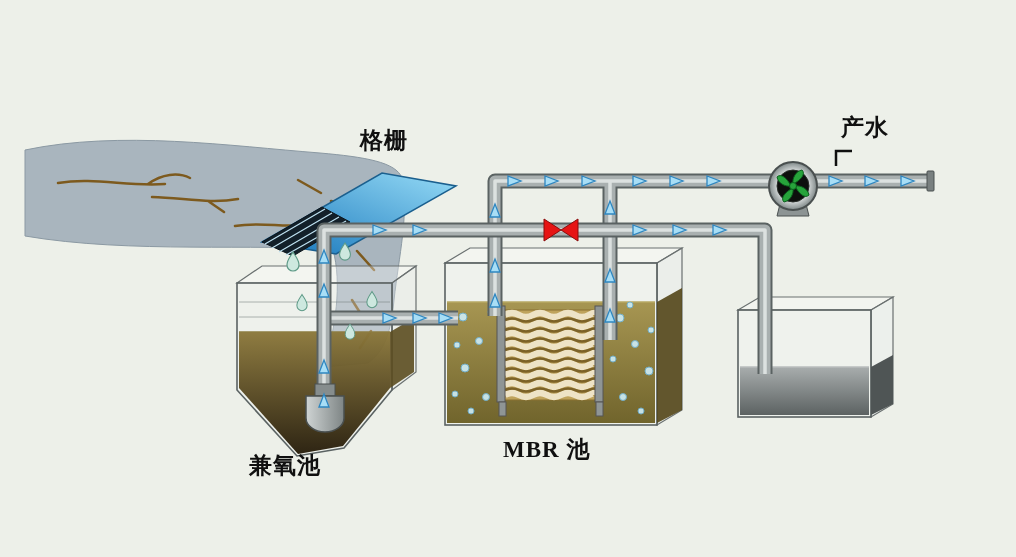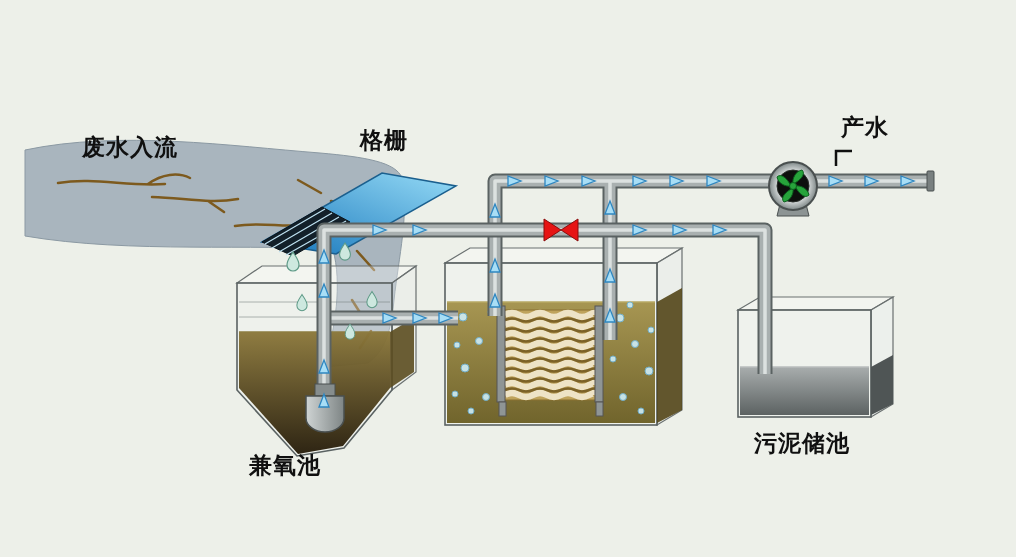--- a/index.html
+++ b/index.html
@@ -235,19 +235,18 @@
     <path transform="translate(293,262)" d="M0,-10 C3,-5 6,-2 6,3 A6,6 0 1 1 -6,3 C-6,-2 -3,-5 0,-10 Z"></path>
     <path transform="translate(345,252) scale(0.9)" d="M0,-10 C3,-5 6,-2 6,3 A6,6 0 1 1 -6,3 C-6,-2 -3,-5 0,-10 Z"></path>
     <path transform="translate(372,300) scale(0.85)" d="M0,-10 C3,-5 6,-2 6,3 A6,6 0 1 1 -6,3 C-6,-2 -3,-5 0,-10 Z"></path>
     <path transform="translate(302,303) scale(0.85)" d="M0,-10 C3,-5 6,-2 6,3 A6,6 0 1 1 -6,3 C-6,-2 -3,-5 0,-10 Z"></path>
     <path transform="translate(350,332) scale(0.8)" d="M0,-10 C3,-5 6,-2 6,3 A6,6 0 1 1 -6,3 C-6,-2 -3,-5 0,-10 Z"></path>
   </g>
 
   <polyline points="836,166 836,151 852,151" fill="none" stroke="#101010" stroke-width="2.5"></polyline>
 </svg>
 
-<div class="lbl" style="left:82px;top:132px">废水入流</div>
 <div class="lbl" style="left:360px;top:125px">格栅</div>
 <div class="lbl" style="left:841px;top:112px">产水</div>
 <div class="lbl" style="left:249px;top:450px">兼氧池</div>
-<div class="lbl" style="left:754px;top:428px">污泥储池</div>
+<div class="lbl" style="left:503px;top:434px">MBR 池</div>
 
 </div>
 
 </body></html>

